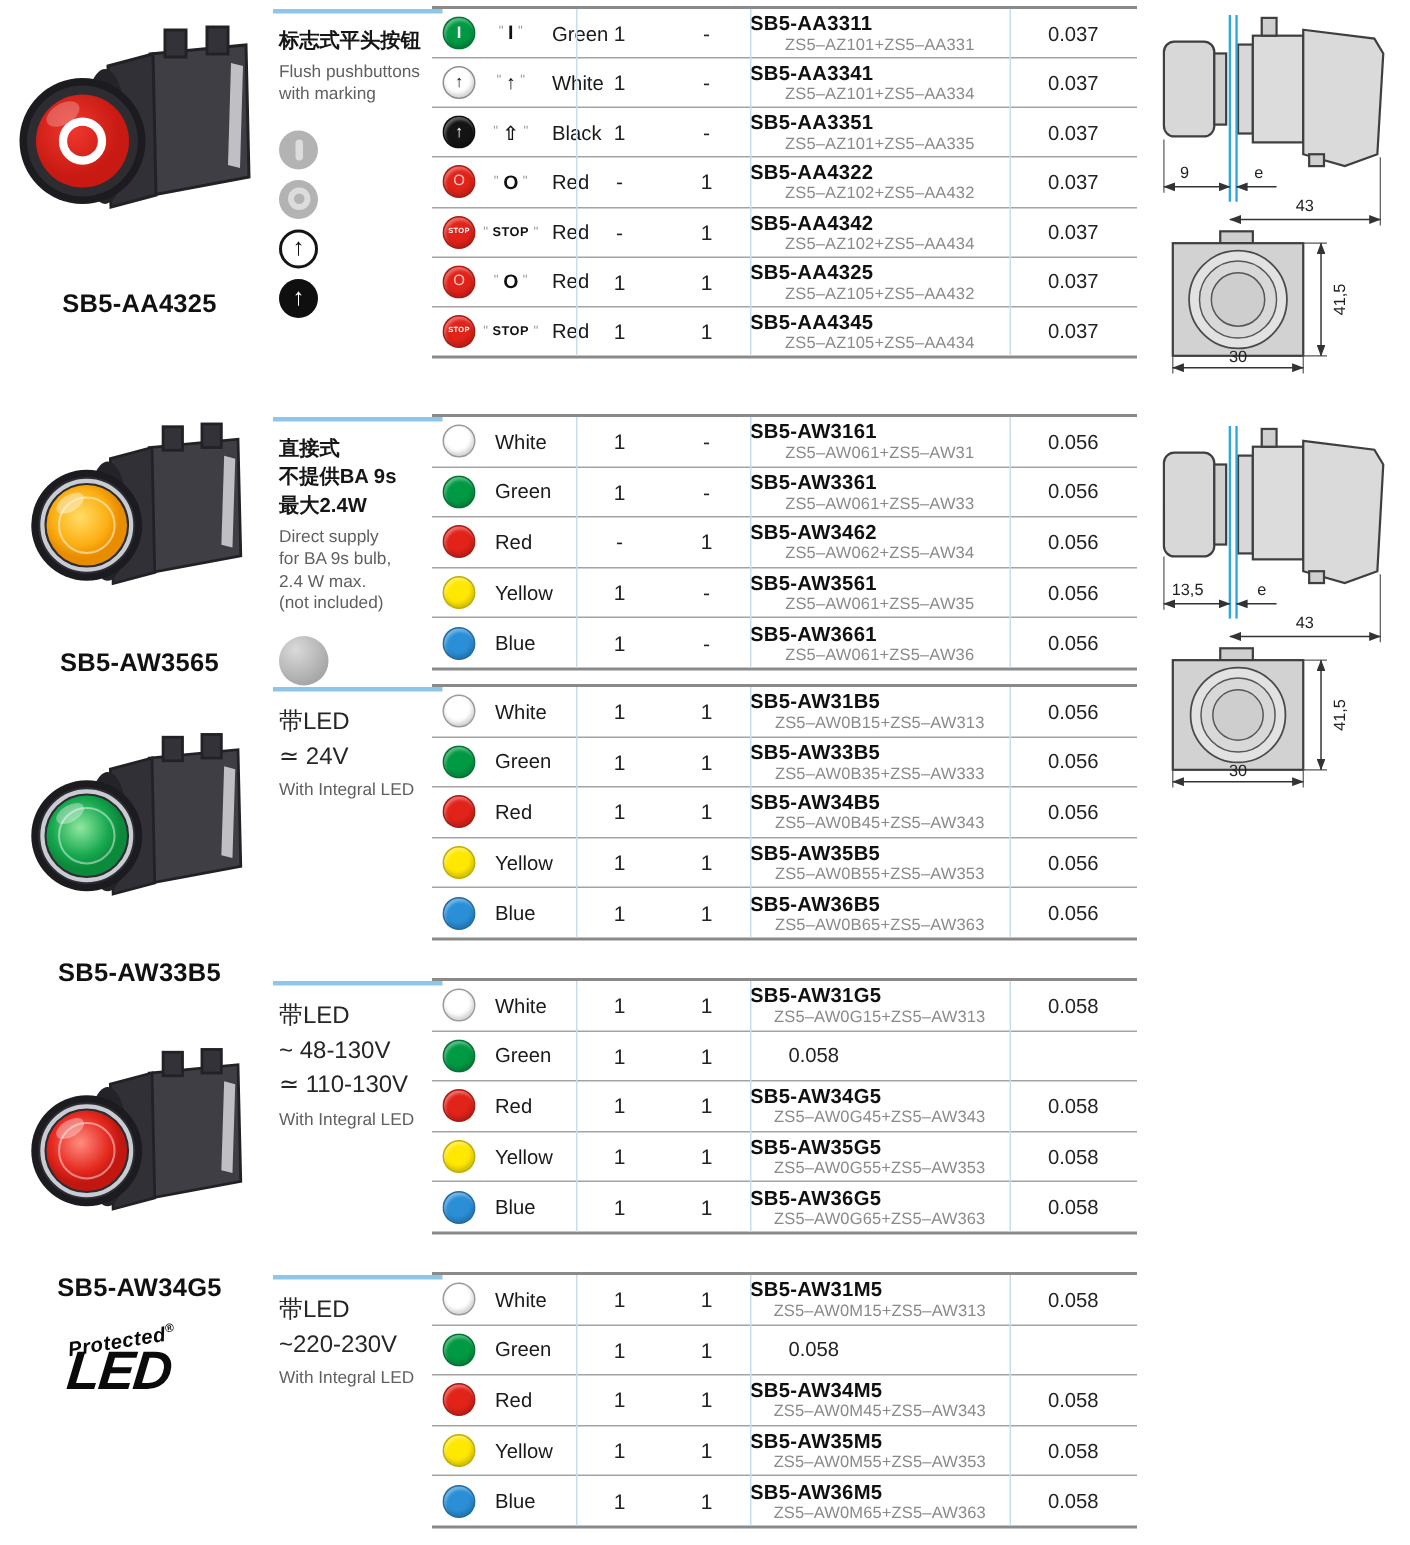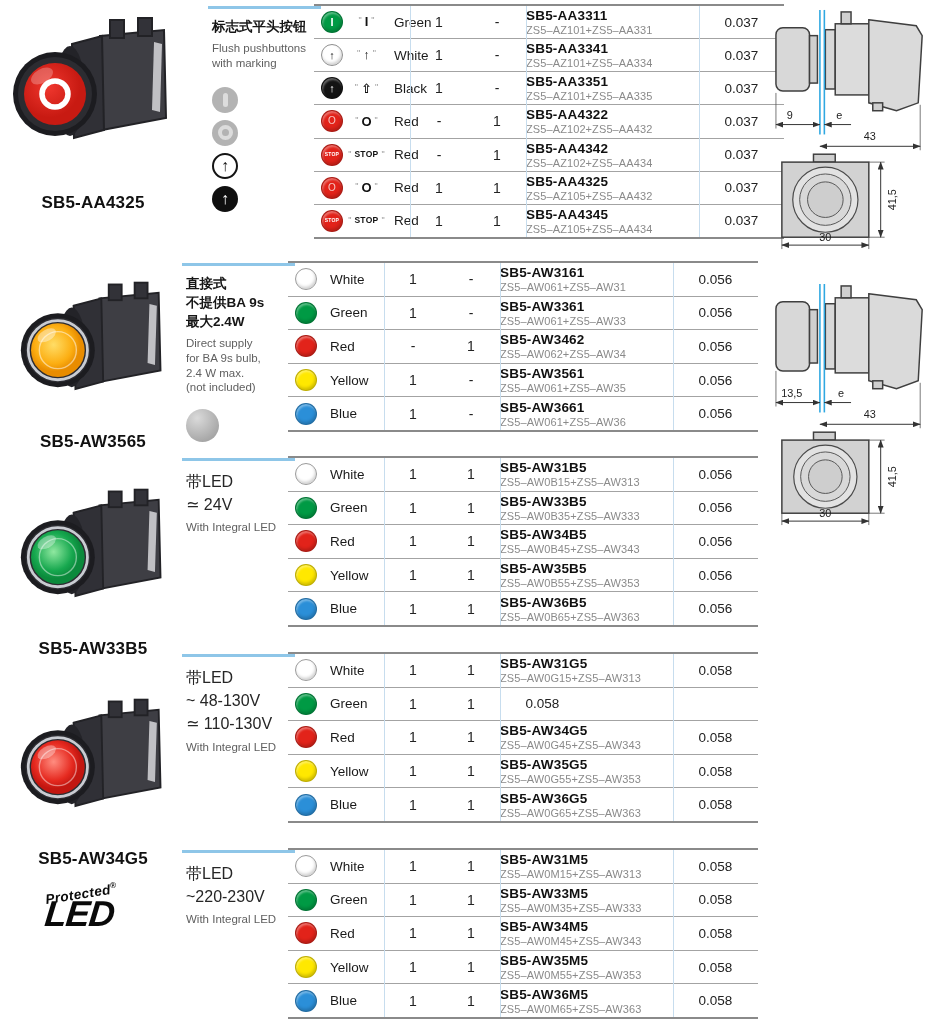--- a/index.html
+++ b/index.html
@@ -58,21 +58,21 @@
   .g-o{font-size:10px;font-weight:normal;}
   .marking{display:flex;align-items:flex-start;width:45px;justify-content:center;flex:none;margin-left:1px;}
   .mkq{color:#9a9a9a;font-size:9px;line-height:1.9;}
   .mk-glyph{font-size:13px;font-weight:bold;color:#111;margin:0 3px;line-height:1.5;}
   .mk-stop{font-size:8.5px;letter-spacing:.3px;line-height:2.1;}
   .cname{font-size:13.5px;color:#1a1a1a;margin-left:5px;}
   .row-nomark .cname{margin-left:13px;}
   .c-q1,.c-q2{width:58px;text-align:center;font-size:14px;color:#222;}
   .c-part{width:173px;box-sizing:border-box;}
   .pn{font-weight:bold;font-size:13.5px;color:#101010;letter-spacing:.2px;}
-  .comp{font-size:11px;color:#8a8a8a;margin-top:1px;letter-spacing:.1px;}
+  .comp{font-size:11px;color:#8a8a8a;margin-top:1px;letter-spacing:.1px;text-align:center;}
   .c-wt{width:85px;text-align:center;font-size:13.5px;color:#222;}
 
   
   .diagram{position:absolute;}
   .diagram svg{display:block;}
   .dim-text{font-size:11px;fill:#222;font-family:"Liberation Sans","DejaVu Sans",sans-serif;}
 </style>
 </head>
 <body>
 
@@ -182,21 +182,21 @@
       <ellipse cx="35" cy="62" rx="11" ry="6" fill="#ffffff" opacity=".35" transform="rotate(-30 35 62)"></ellipse>
     </svg>
     <div class="model-label">SB5-AW34G5</div>
   </div>
 
   <div class="led-logo">
     <div class="pl-top"><span>Protected</span><span class="pl-reg">®</span></div>
     <div class="pl-led">LED</div>
   </div>
 
-  <div class="sec" data-section="0" style="top:4px;height:235px;margin-left:26px;">
+  <div class="sec" data-section="0" style="top:4px;height:235px;">
     <div class="desc">
       <div class="accent"></div>
       <div class="desc-lines">
           <div class="dl dl-cnb">标志式平头按钮</div>
           <div class="dl dl-en">Flush pushbuttons</div>
           <div class="dl dl-en">with marking</div>
         </div>
       <div class="desc-icons">
           <span class="dicon dicon-marking-bar"></span>
           <span class="dicon dicon-marking-ring"></span>
@@ -346,21 +346,21 @@
       </div>
       <div class="c-wt wt">0.037</div>
     </div>
         </div>
       <div class="vd vd1"></div>
       <div class="vd vd2"></div>
       <div class="vd vd3"></div>
     </div>
   </div>
 
-  <div class="sec" data-section="1" style="top:261px;height:170px;">
+  <div class="sec" data-section="1" style="top:276px;height:170px;">
     <div class="desc">
       <div class="accent"></div>
       <div class="desc-lines">
           <div class="dl dl-cnb">直接式</div>
           <div class="dl dl-cnb">不提供BA 9s</div>
           <div class="dl dl-cnb">最大2.4W</div>
           <div class="dl dl-en">Direct supply</div>
           <div class="dl dl-en">for BA 9s bulb,</div>
           <div class="dl dl-en">2.4 W max.</div>
           <div class="dl dl-en">(not included)</div>
@@ -684,24 +684,20 @@
           <div class="row row-nomark">
       <div class="c-color">
         <span class="swatch" style="background: rgb(0, 154, 68); border: 1px solid rgba(0, 0, 0, 0.25);">
                 <span class="sw-glyph"></span>
               </span>
 
         <span class="cname">Green</span>
       </div>
       <div class="c-q1 q1">1</div>
       <div class="c-q2 q2">1</div>
-      <div class="c-part">
-        <div class="pn">SB5-AW33M5</div>
-        <div class="comp">ZS5–AW0M35+ZS5–AW333</div>
-      </div>
       <div class="c-wt wt">0.058</div>
     </div>
           <div class="row row-nomark">
       <div class="c-color">
         <span class="swatch" style="background: rgb(226, 35, 26); border: 1px solid rgba(0, 0, 0, 0.25);">
                 <span class="sw-glyph"></span>
               </span>
 
         <span class="cname">Red</span>
       </div>

